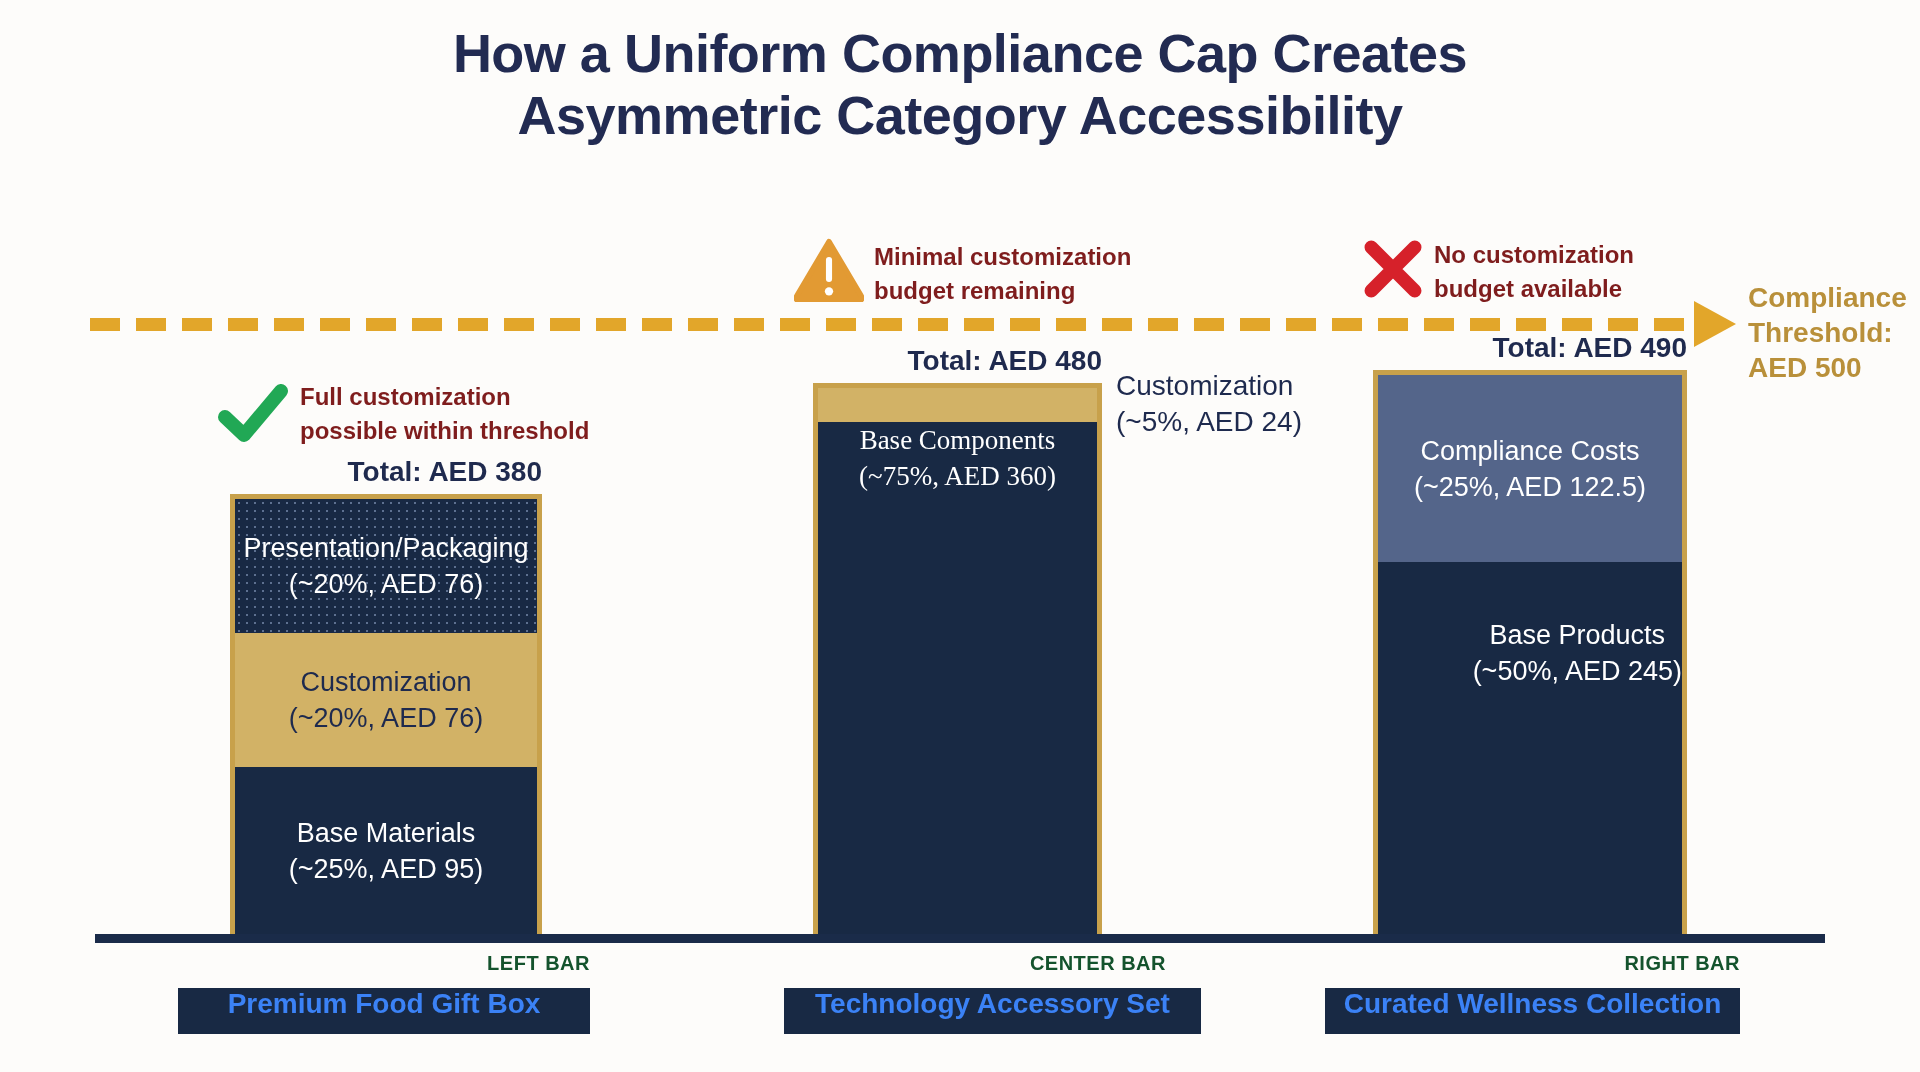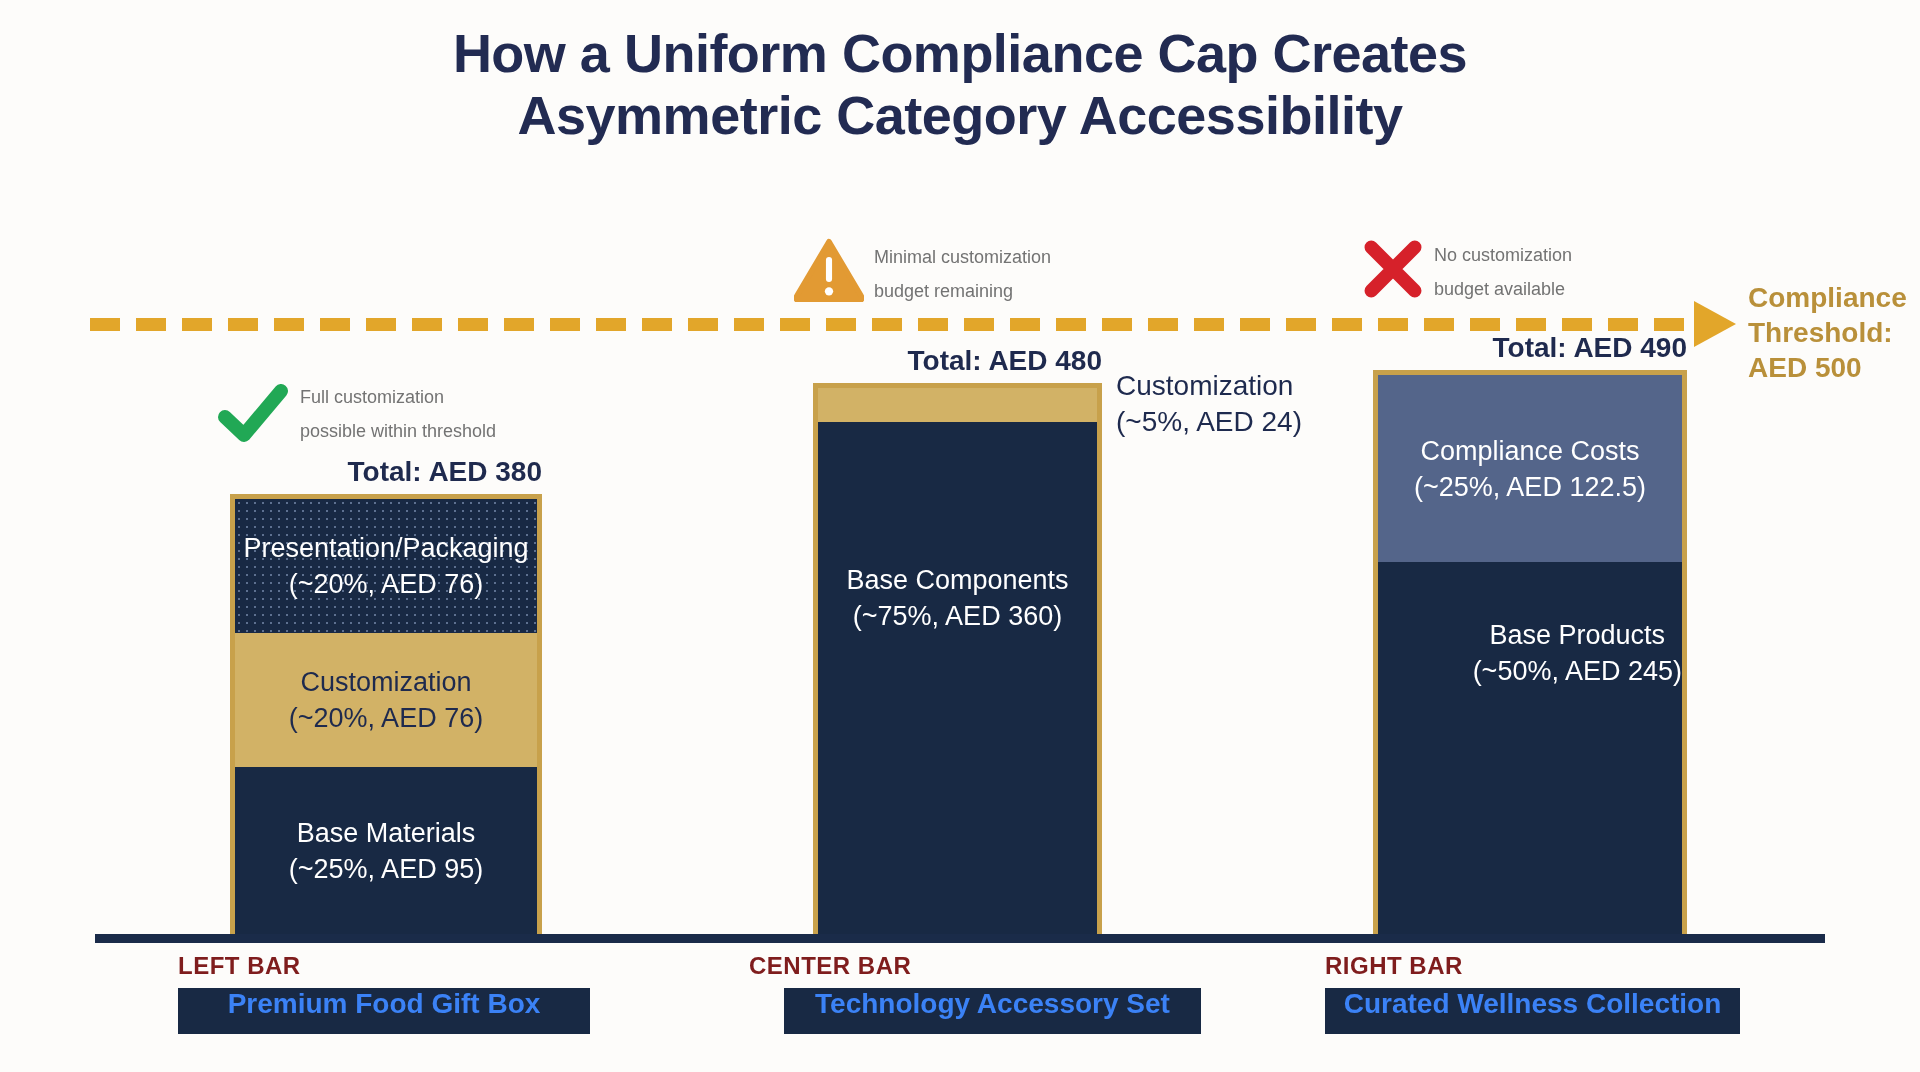--- a/index.html
+++ b/index.html
@@ -25,41 +25,41 @@
     left:1694px;top:301px;width:0;height:0;
     border-top:23px solid transparent;border-bottom:23px solid transparent;
     border-left:42px solid #E2A62A;
   }
   .threshold-label{
     left:1748px;top:280px;width:170px;
     font-size:28px;font-weight:700;line-height:35px;color:#B9903A;
   }
   .threshold-label span{display:block;}
   
-  .anno-text{font-size:18px;font-weight:400;line-height:34px;color:#737373;}
+  .anno-text{font-size:24px;font-weight:700;line-height:34px;color:#7f1d1d;}
   .anno-text span{display:block;}
   
   .total{font-size:28px;font-weight:700;color:#1F2A4E;text-align:right;}
   
   .bar{border:5px solid #C8A14B;box-sizing:border-box;display:flex;flex-direction:column;}
   .seg{display:flex;align-items:center;justify-content:center;text-align:center;
        font-size:27px;line-height:36px;font-weight:400;color:#ffffff;}
   .seg span{display:block;}
   .seg-navy{background:#182944;}
   .seg-gold{background:#D2B266;color:#1E2A4E;}
   .seg-slate{background:#54658A;}
   .seg-dotted{
     background-image:radial-gradient(circle, rgba(150,172,206,0.55) 1.3px, transparent 1.5px);
     background-size:8px 8px;background-color:#182944;
   }
   .seg-inner{display:block;}
   
   .baseline{left:95px;top:934px;width:1730px;height:9px;background:#1A2B49;}
   
-  .pos-label{font-size:24px;font-weight:700;color:#7f1d1d;text-align:left;letter-spacing:0.5px;}
+  .pos-label{font-size:20px;font-weight:700;color:#14532d;text-align:right;letter-spacing:0.5px;}
   .cat-box{
     background:#182944;color:#3b82f6;font-size:28px;font-weight:700;
     display:flex;align-items:flex-start;justify-content:center;text-align:center;
   }
   .side-label{font-size:28px;line-height:36px;color:#1E2A4E;text-align:left;}
   .side-label span{display:block;}
 </style>
 </head>
 <body>
 
@@ -129,21 +129,21 @@
         <span>Base Materials</span>
         <span>(~25%, AED 95)</span>
       </div>
     </div>
   </div>
 
   <div class="abs total" style="left:813px;top:345px;width:289px;">Total: AED 480</div>
   <div class="abs bar" style="left:813px;top:383px;width:289px;height:557px;">
     <div class="seg seg-gold" style="height:34px;"></div>
     <div class="seg seg-navy" style="flex:1;align-items:flex-start;">
-      <div class="seg-inner" style="margin-top:140px;">
+      <div class="seg-inner" style="font-family:Liberation Serif, serif;">
         <span>Base Components</span>
         <span>(~75%, AED 360)</span>
       </div>
     </div>
   </div>
 
   <div class="abs side-label" style="left:1116px;top:368px;width:260px;">
     <span>Customization</span>
     <span>(~5%, AED 24)</span>
   </div>

